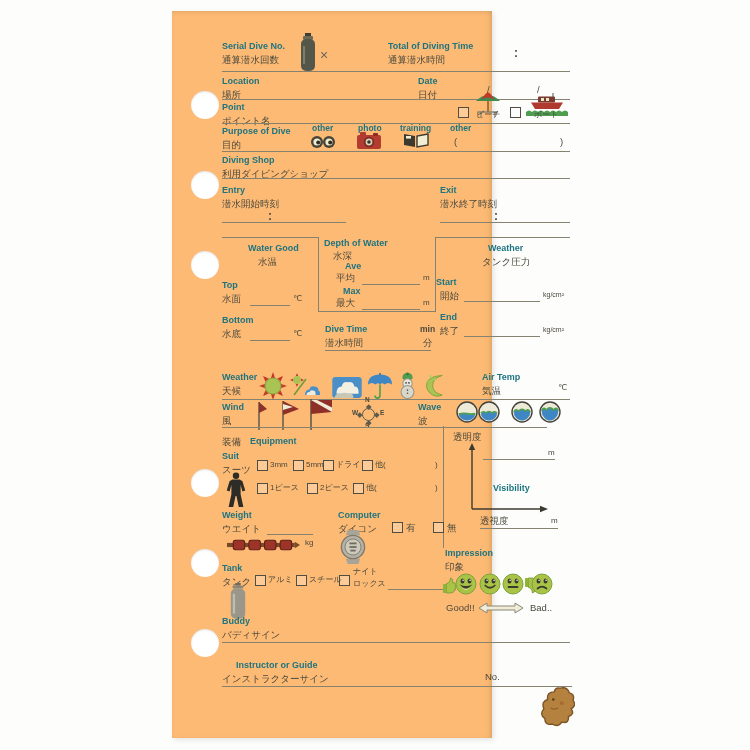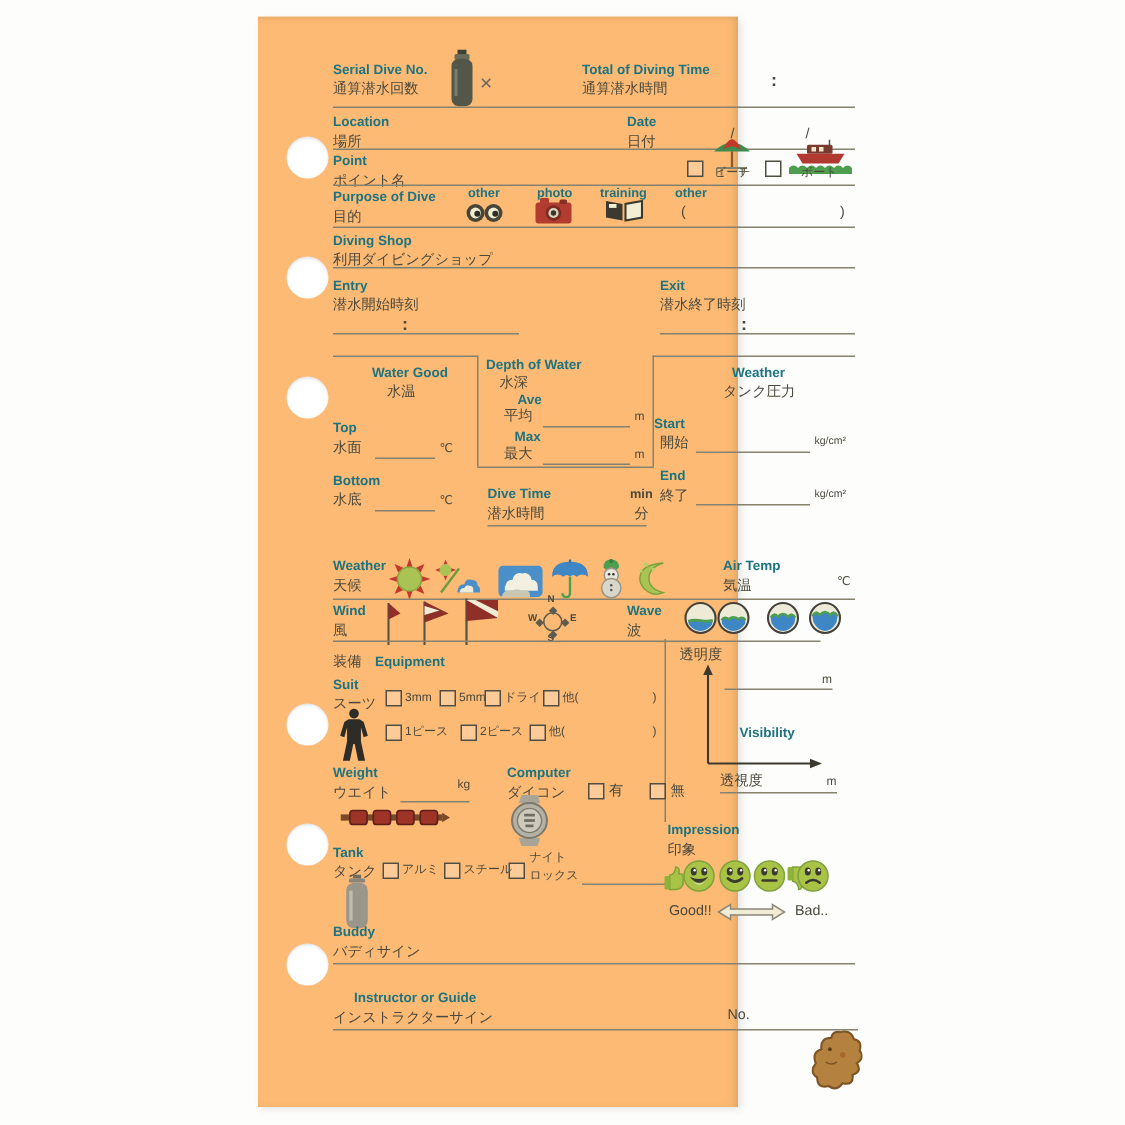--- a/index.html
+++ b/index.html
@@ -315,21 +315,21 @@
   <div class="hline" style="left:311px;top:448px;width:72px"></div>
   <span class="abs unit" style="left:376px;top:438px">m</span>
   <span class="abs en" style="left:321px;top:473px">Visibility</span>
   <span class="abs ja" style="left:308px;top:505px">透視度</span>
   <div class="hline" style="left:308px;top:517px;width:78px"></div>
   <span class="abs unit" style="left:379px;top:506px">m</span>
 
   <span class="abs en" style="left:50px;top:500px">Weight</span>
   <span class="abs ja" style="left:50px;top:513px">ウエイト</span>
   <div class="hline" style="left:95px;top:523px;width:46px"></div>
-  <span class="abs unit" style="left:133px;top:508px">kg</span>
+  <span class="abs unit" style="left:133px;top:528px">kg</span>
   <span class="abs en" style="left:166px;top:500px">Computer</span>
   <span class="abs ja" style="left:166px;top:513px">ダイコン</span>
   <div class="cb" style="left:220px;top:511px"></div>
   <span class="abs ja" style="left:234px;top:512px">有</span>
   <div class="cb" style="left:261px;top:511px"></div>
   <span class="abs ja" style="left:275px;top:512px">無</span>
   <svg style="left:55px;top:527px" width="73" height="14" viewBox="0 0 70 13">
       <rect x="0" y="4.5" width="65" height="4" fill="#7a4a28"></rect>
       <path d="M65 3.5 L70 6.5 L65 9.5 Z" fill="#7a4a28"></path>
       <g fill="#9e3428" stroke="#5e1f18" stroke-width="1">

